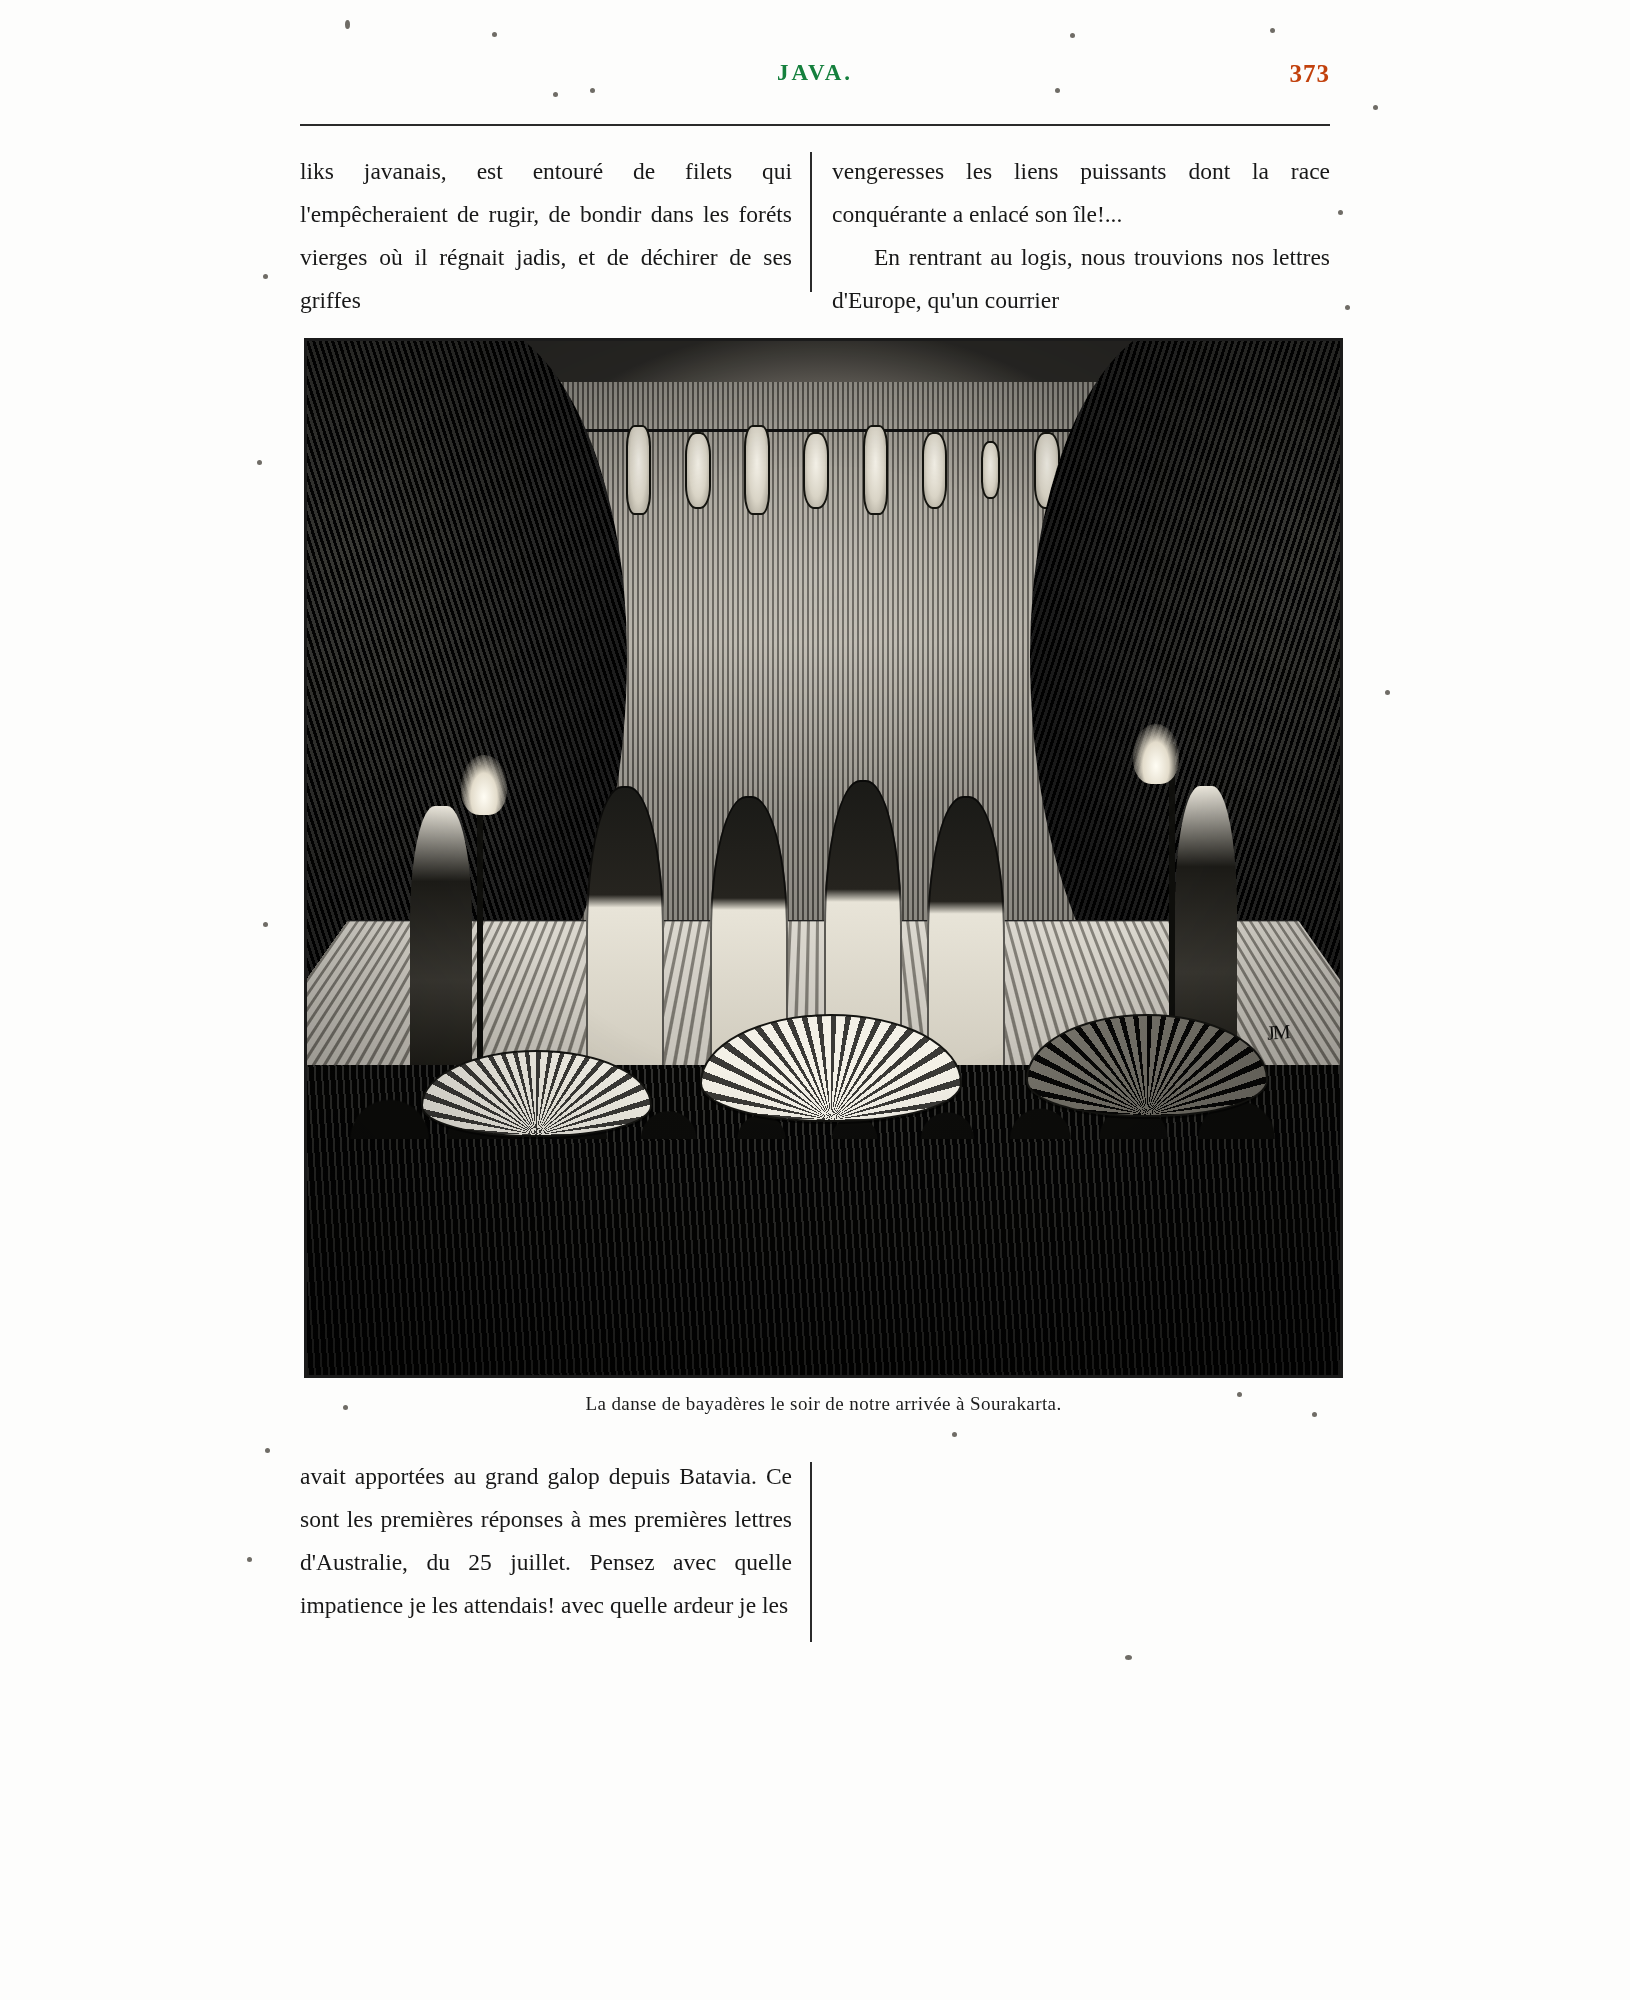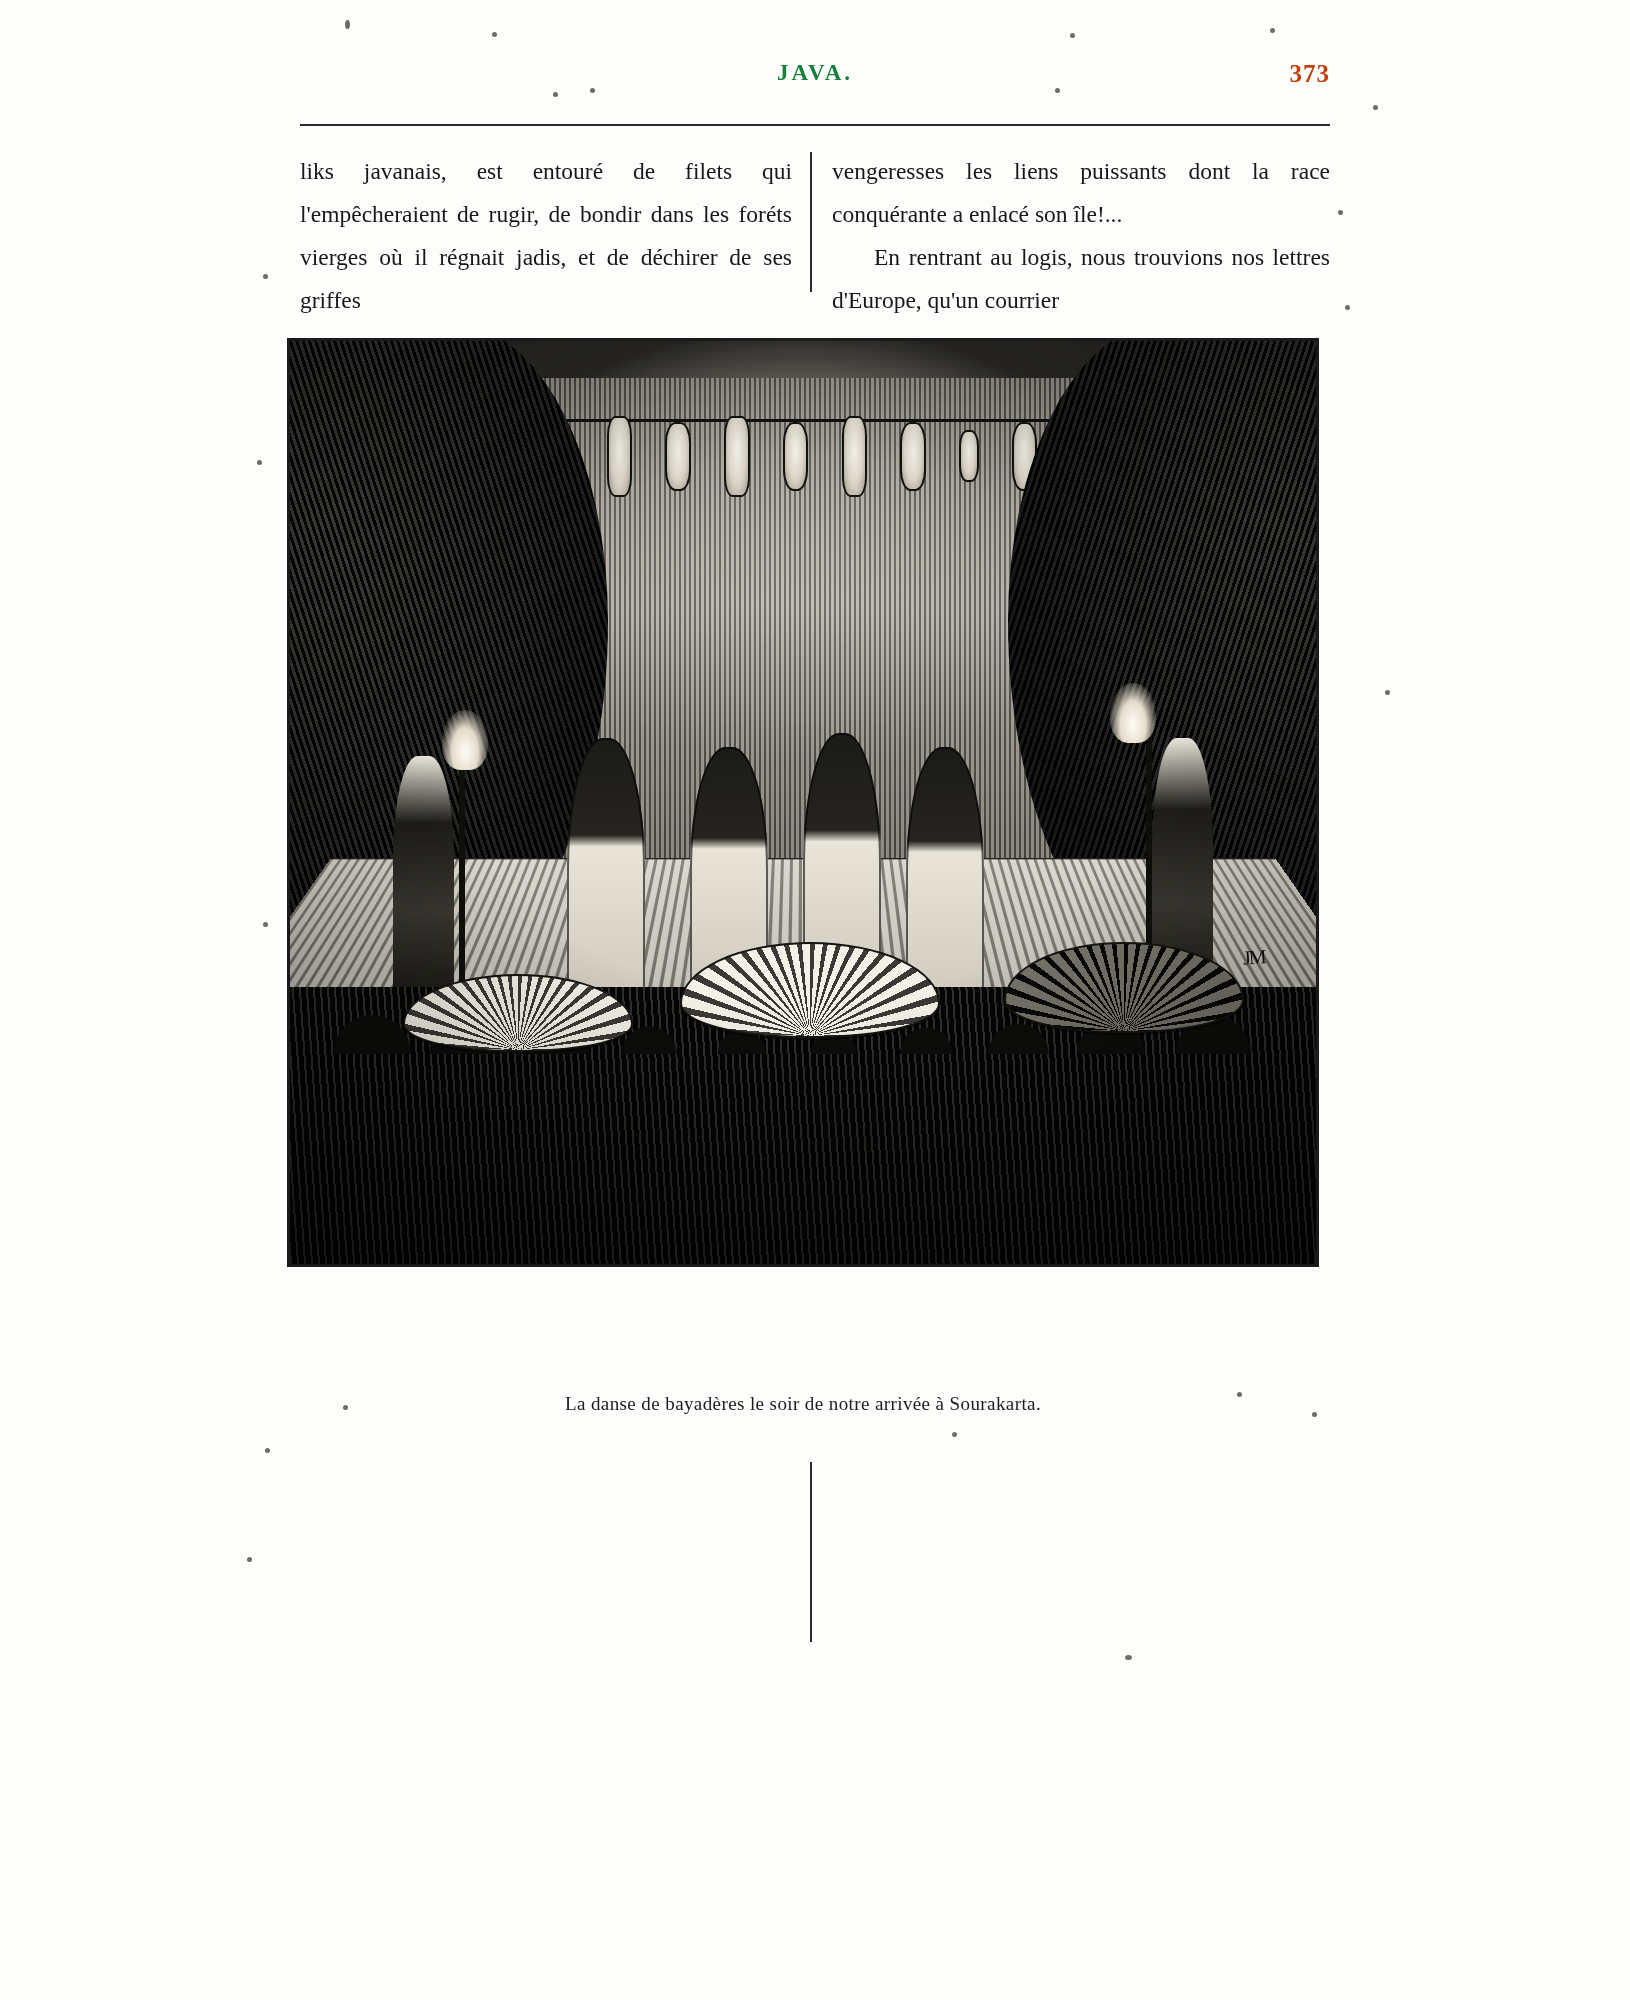--- a/index.html
+++ b/index.html
@@ -85,24 +85,25 @@
     position: absolute;
     background: #2b2b2b;
     width: 2px;
   }
   .divider-top { left: 810px; top: 152px; height: 140px; }
   .divider-bot { left: 810px; top: 1462px; height: 180px; }
 
   
   .figure {
     position: absolute;
-    left: 287px;
+    left: 304px;
     top: 338px;
     width: 1032px;
-    height: 929px;
+    height: 1040px;
+    padding-left: 7px;
   }
   .engraving {
     position: absolute;
     inset: 0;
     border: 3px solid #1b1b1b;
     background: #2b2b2b;
     overflow: hidden;
   }
   .caption {
     position: absolute;
@@ -350,20 +351,23 @@
       <div class="parasol p1"></div>
       <div class="parasol p2"></div>
       <div class="parasol p3"></div>
 
       <div class="monogram">JM</div>
       <div class="vignette"></div>
     </div>
     <div class="caption">La danse de bayadères le soir de notre arrivée à Sourakarta.</div>
   </div>
 
+  <div class="col col-bot-left">
+    <p>avait apportées au grand galop depuis Batavia. Ce sont les premières réponses à mes premières lettres d'Australie, du 25 juillet. Pensez avec quelle impatience je les attendais! avec quelle ardeur je les</p>
+  </div>
 
 
   <div class="speck" style="left:345px;  top:20px;  width:5px; height:9px;"></div>
   <div class="speck" style="left:492px;  top:32px;  width:5px; height:5px;"></div>
   <div class="speck" style="left:1070px; top:33px;  width:5px; height:5px;"></div>
   <div class="speck" style="left:1270px; top:28px;  width:5px; height:5px;"></div>
   <div class="speck" style="left:553px;  top:92px;  width:5px; height:5px;"></div>
   <div class="speck" style="left:590px;  top:88px;  width:5px; height:5px;"></div>
   <div class="speck" style="left:1055px; top:88px;  width:5px; height:5px;"></div>
   <div class="speck" style="left:1373px; top:105px; width:5px; height:5px;"></div>

